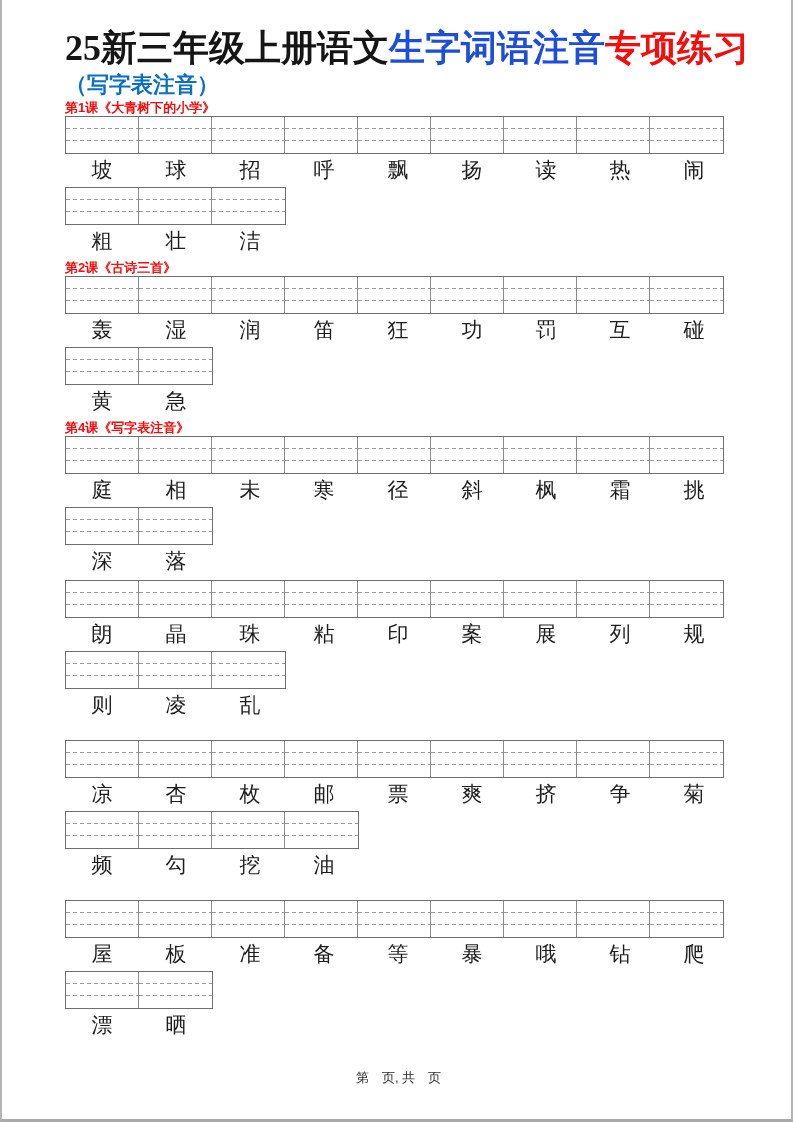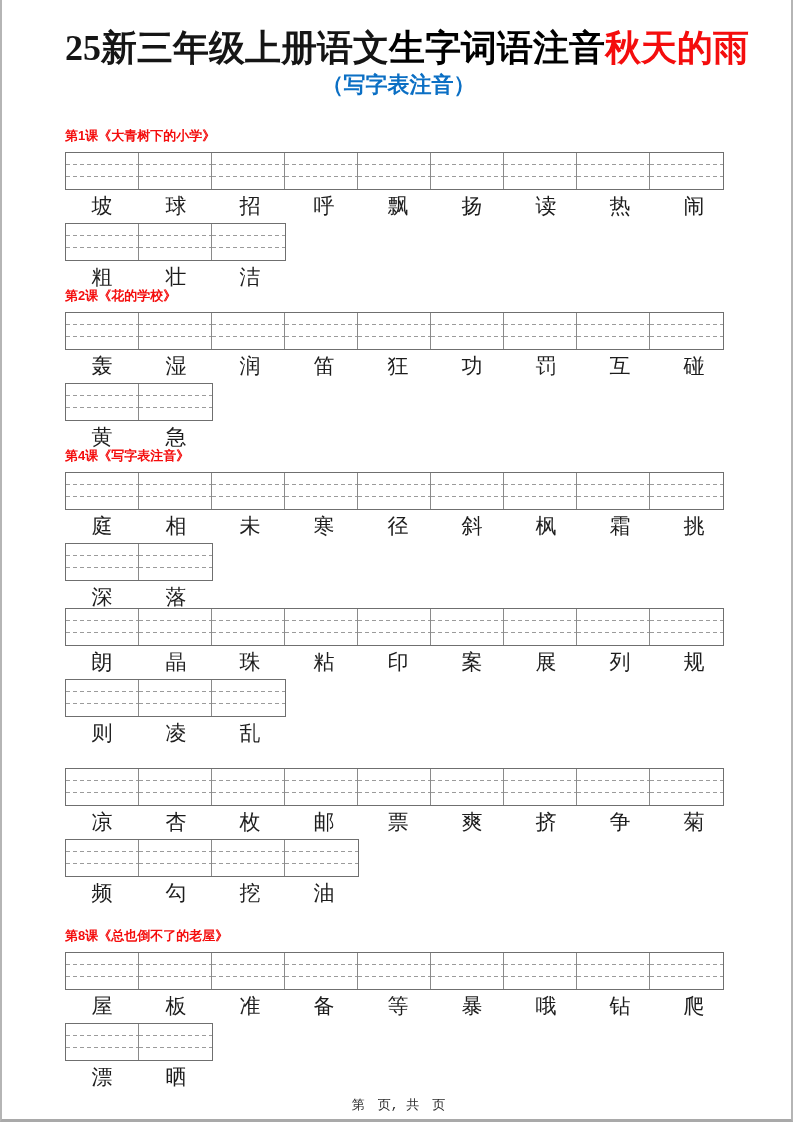--- a/index.html
+++ b/index.html
@@ -11,33 +11,33 @@
     font-family: "Liberation Sans", sans-serif;
   }
   .content { padding-top: 26px; padding-left: 63px; width: 731px; }
 
   .title {
     text-align: center; white-space: nowrap;
     font-family: "Liberation Serif", "DejaVu Serif", serif;
     font-weight: bold; font-size: 36px; line-height: 44px; color: #151515;
     width: 667px;
   }
-  .title .t-blue { color: #000000; }
+  .title .t-blue { color: #1d4ed8; }
   .title .t-red  { color: #f40d0d; }
   .subtitle {
-    text-align: center; width: 667px;
+    width: 667px;
     font-family: "Liberation Serif", "DejaVu Serif", serif;
     font-weight: bold; font-size: 22px; line-height: 30px; color: #0b6fc4;
-    margin-bottom: 28px;
+    margin-bottom: 0;
   }
 
   .section { height: 160px; }
   .sec-header {
     color: #f40d0d; font-size: 13px; font-weight: bold;
-    line-height: 15px; margin-bottom: 9px;
+    line-height: 15px; margin-bottom: 1px;
   }
   .pinyin-grid {
     display: flex; width: max-content;
     border: 1px solid #6f6f6f; background: #fff;
   }
   .pcell {
     width: 73px; height: 36px; border-right: 1px solid #8a8a8a;
     background-image:
       repeating-linear-gradient(90deg, #9b9b9b 0 4px, transparent 4px 7px),
       repeating-linear-gradient(90deg, #9b9b9b 0 4px, transparent 4px 7px);
@@ -50,31 +50,31 @@
     display: flex; margin-top: 3px; margin-bottom: 4px;
     height: 26px; line-height: 26px;
     font-family: "Liberation Serif", "DejaVu Serif", serif;
     font-size: 21px; color: #1d1d1d;
   }
   .char-row .char { width: 74px; text-align: center; display: inline-block; }
 
   .footer {
     width: 667px; text-align: center; margin-top: 10px;
     font-size: 13px; line-height: 16px; color: #2e2e2e;
-    font-family: Liberation Mono, monospace;
+    font-family: Liberation Sans, sans-serif;
   }
 </style>
 </head>
 <body>
 
 <div class="page">
   <div class="content">
 
     <div class="title">
-      <span>25新三年级上册语文</span><span class="t-blue">生字词语注音</span><span class="t-red">秋天的雨</span>
+      <span>25新三年级上册语文</span><span class="t-blue">生字词语注音</span><span class="t-red">专项练习</span>
     </div>
 
     <div class="subtitle">（写字表注音）</div>
 
     <div id="sections">
         <div class="section">
           <div class="sec-header">第1课《大青树下的小学》</div>
           <div class="pinyin-grid">
             <div class="pcell"></div>
             <div class="pcell"></div>
@@ -102,21 +102,21 @@
             <div class="pcell"></div>
             <div class="pcell"></div>
           </div>
           <div class="char-row">
             <span class="char">粗</span>
             <span class="char">壮</span>
             <span class="char">洁</span>
           </div>
         </div>
         <div class="section">
-          <div class="sec-header">第2课《花的学校》</div>
+          <div class="sec-header">第2课《古诗三首》</div>
           <div class="pinyin-grid">
             <div class="pcell"></div>
             <div class="pcell"></div>
             <div class="pcell"></div>
             <div class="pcell"></div>
             <div class="pcell"></div>
             <div class="pcell"></div>
             <div class="pcell"></div>
             <div class="pcell"></div>
             <div class="pcell"></div>
@@ -238,21 +238,20 @@
             <div class="pcell"></div>
           </div>
           <div class="char-row">
             <span class="char">频</span>
             <span class="char">勾</span>
             <span class="char">挖</span>
             <span class="char">油</span>
           </div>
         </div>
         <div class="section">
-          <div class="sec-header">第8课《总也倒不了的老屋》</div>
           <div class="pinyin-grid">
             <div class="pcell"></div>
             <div class="pcell"></div>
             <div class="pcell"></div>
             <div class="pcell"></div>
             <div class="pcell"></div>
             <div class="pcell"></div>
             <div class="pcell"></div>
             <div class="pcell"></div>
             <div class="pcell"></div>

